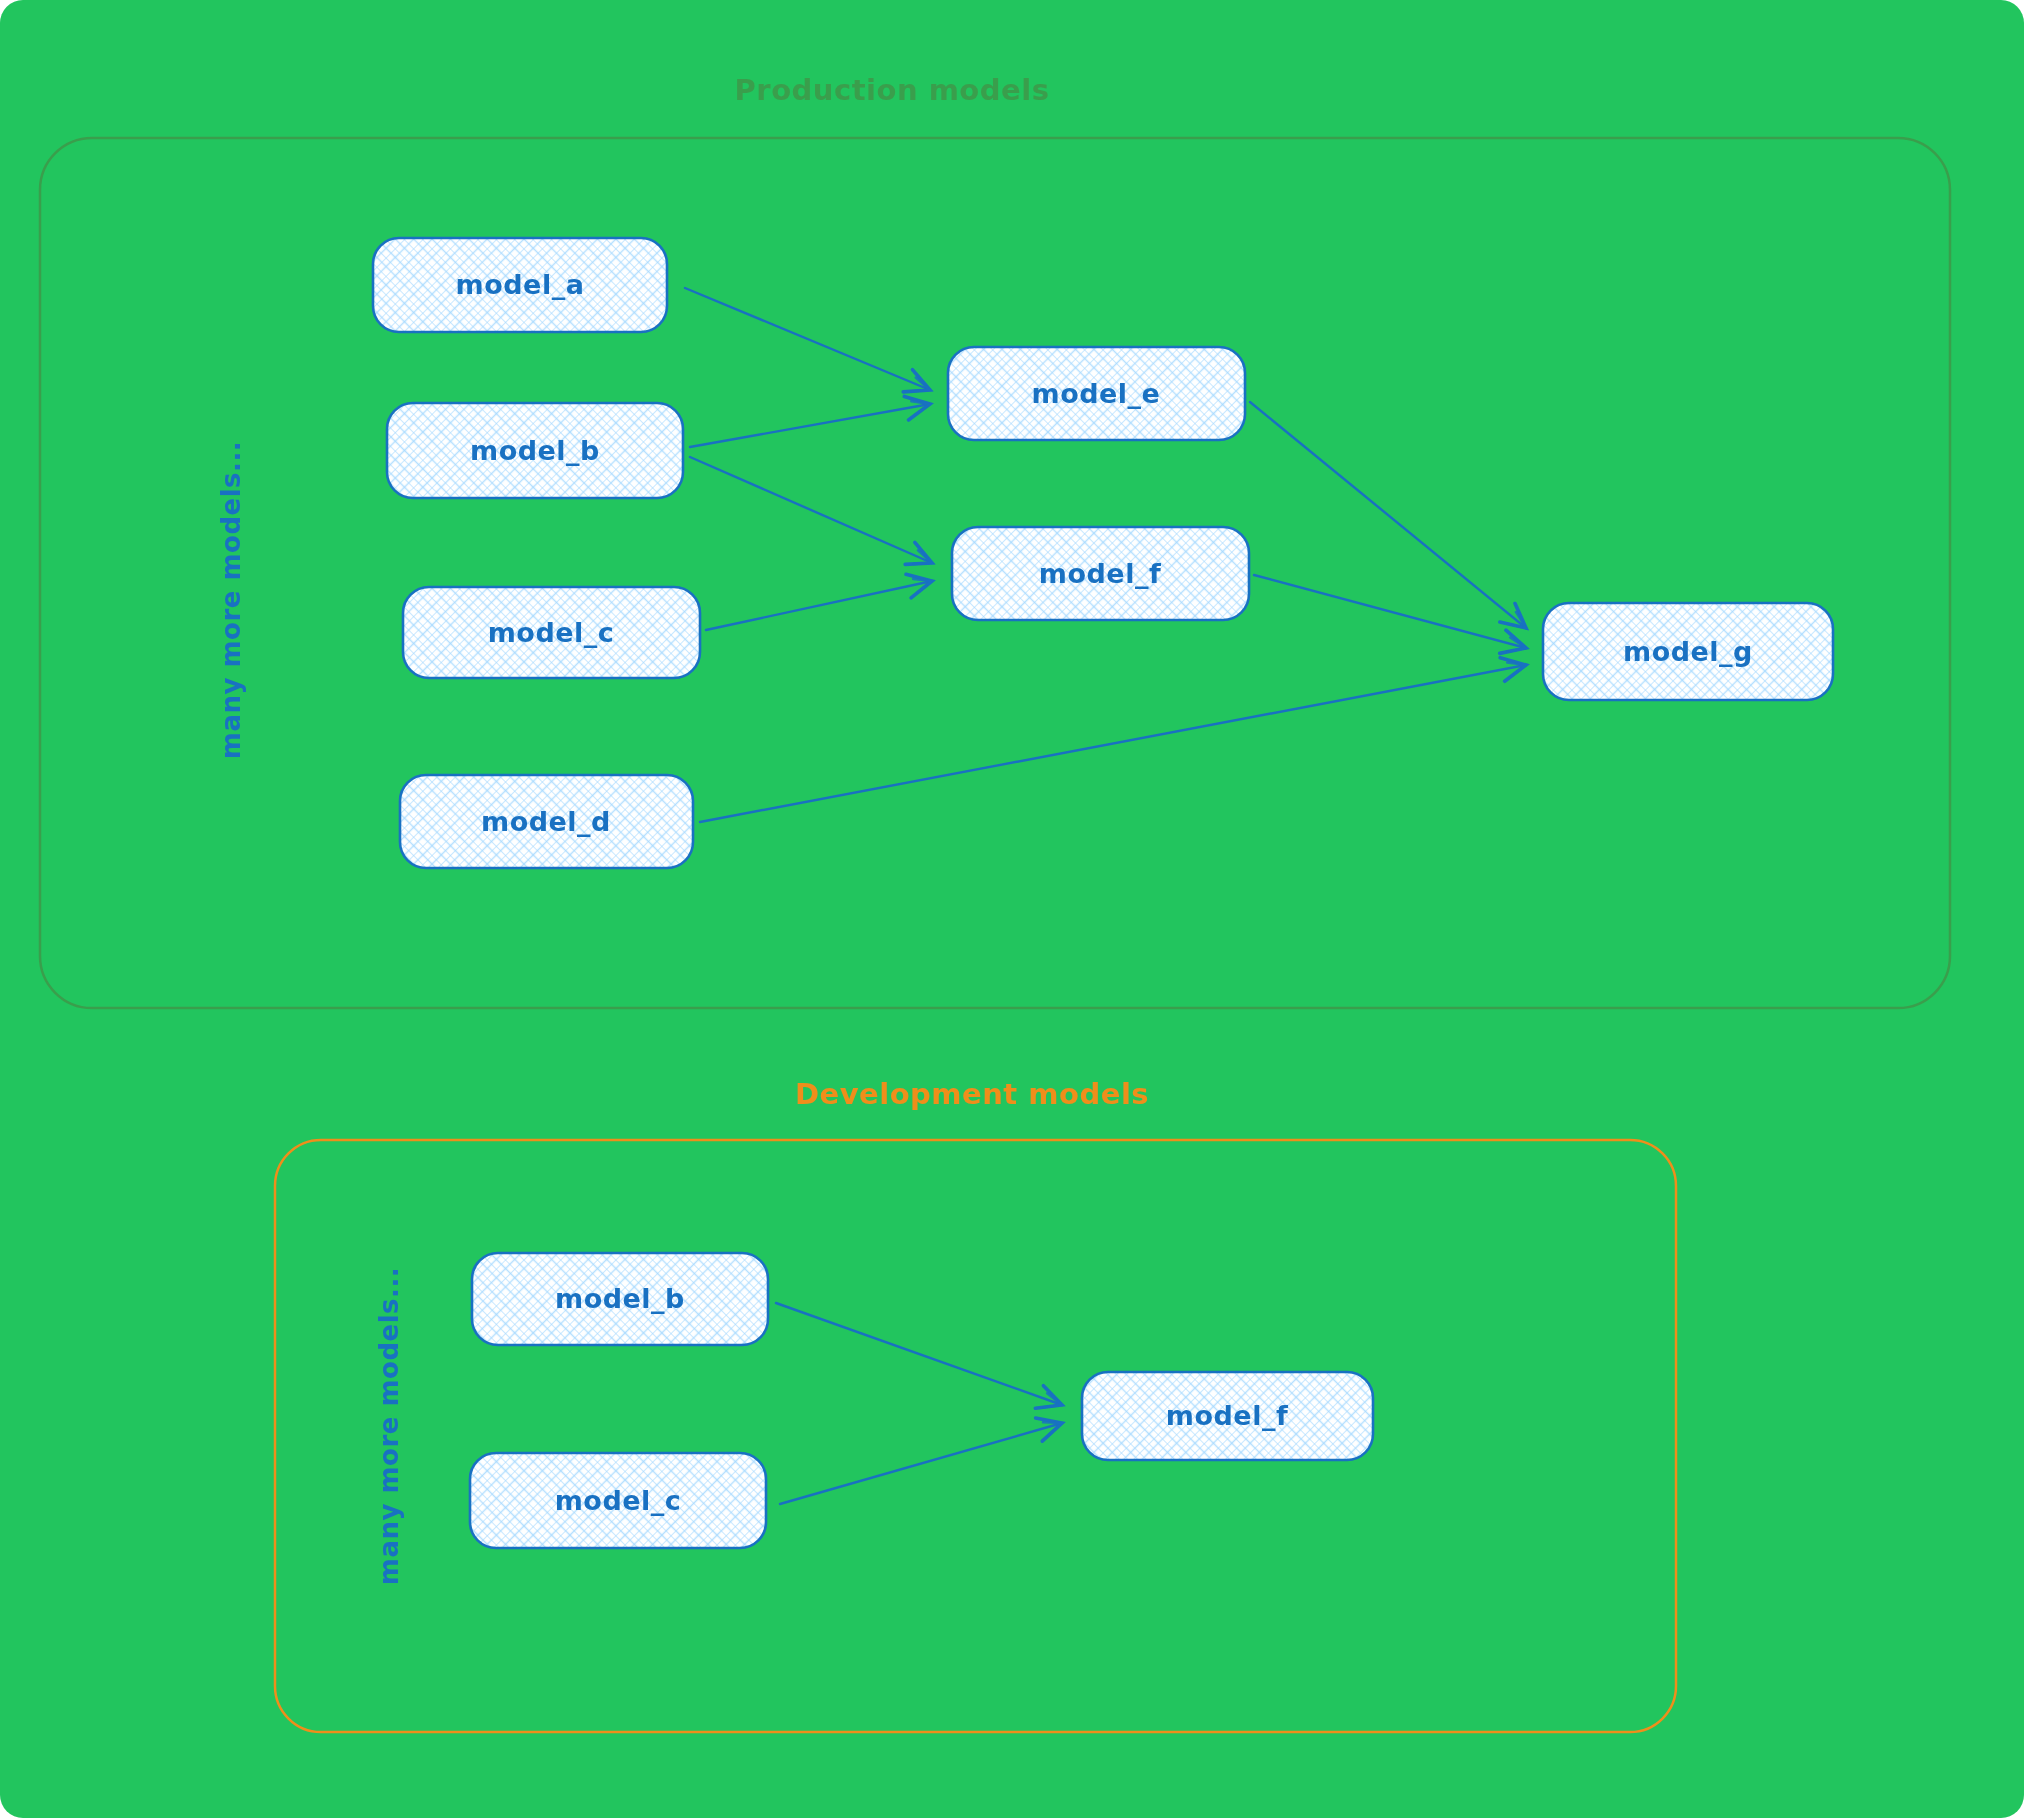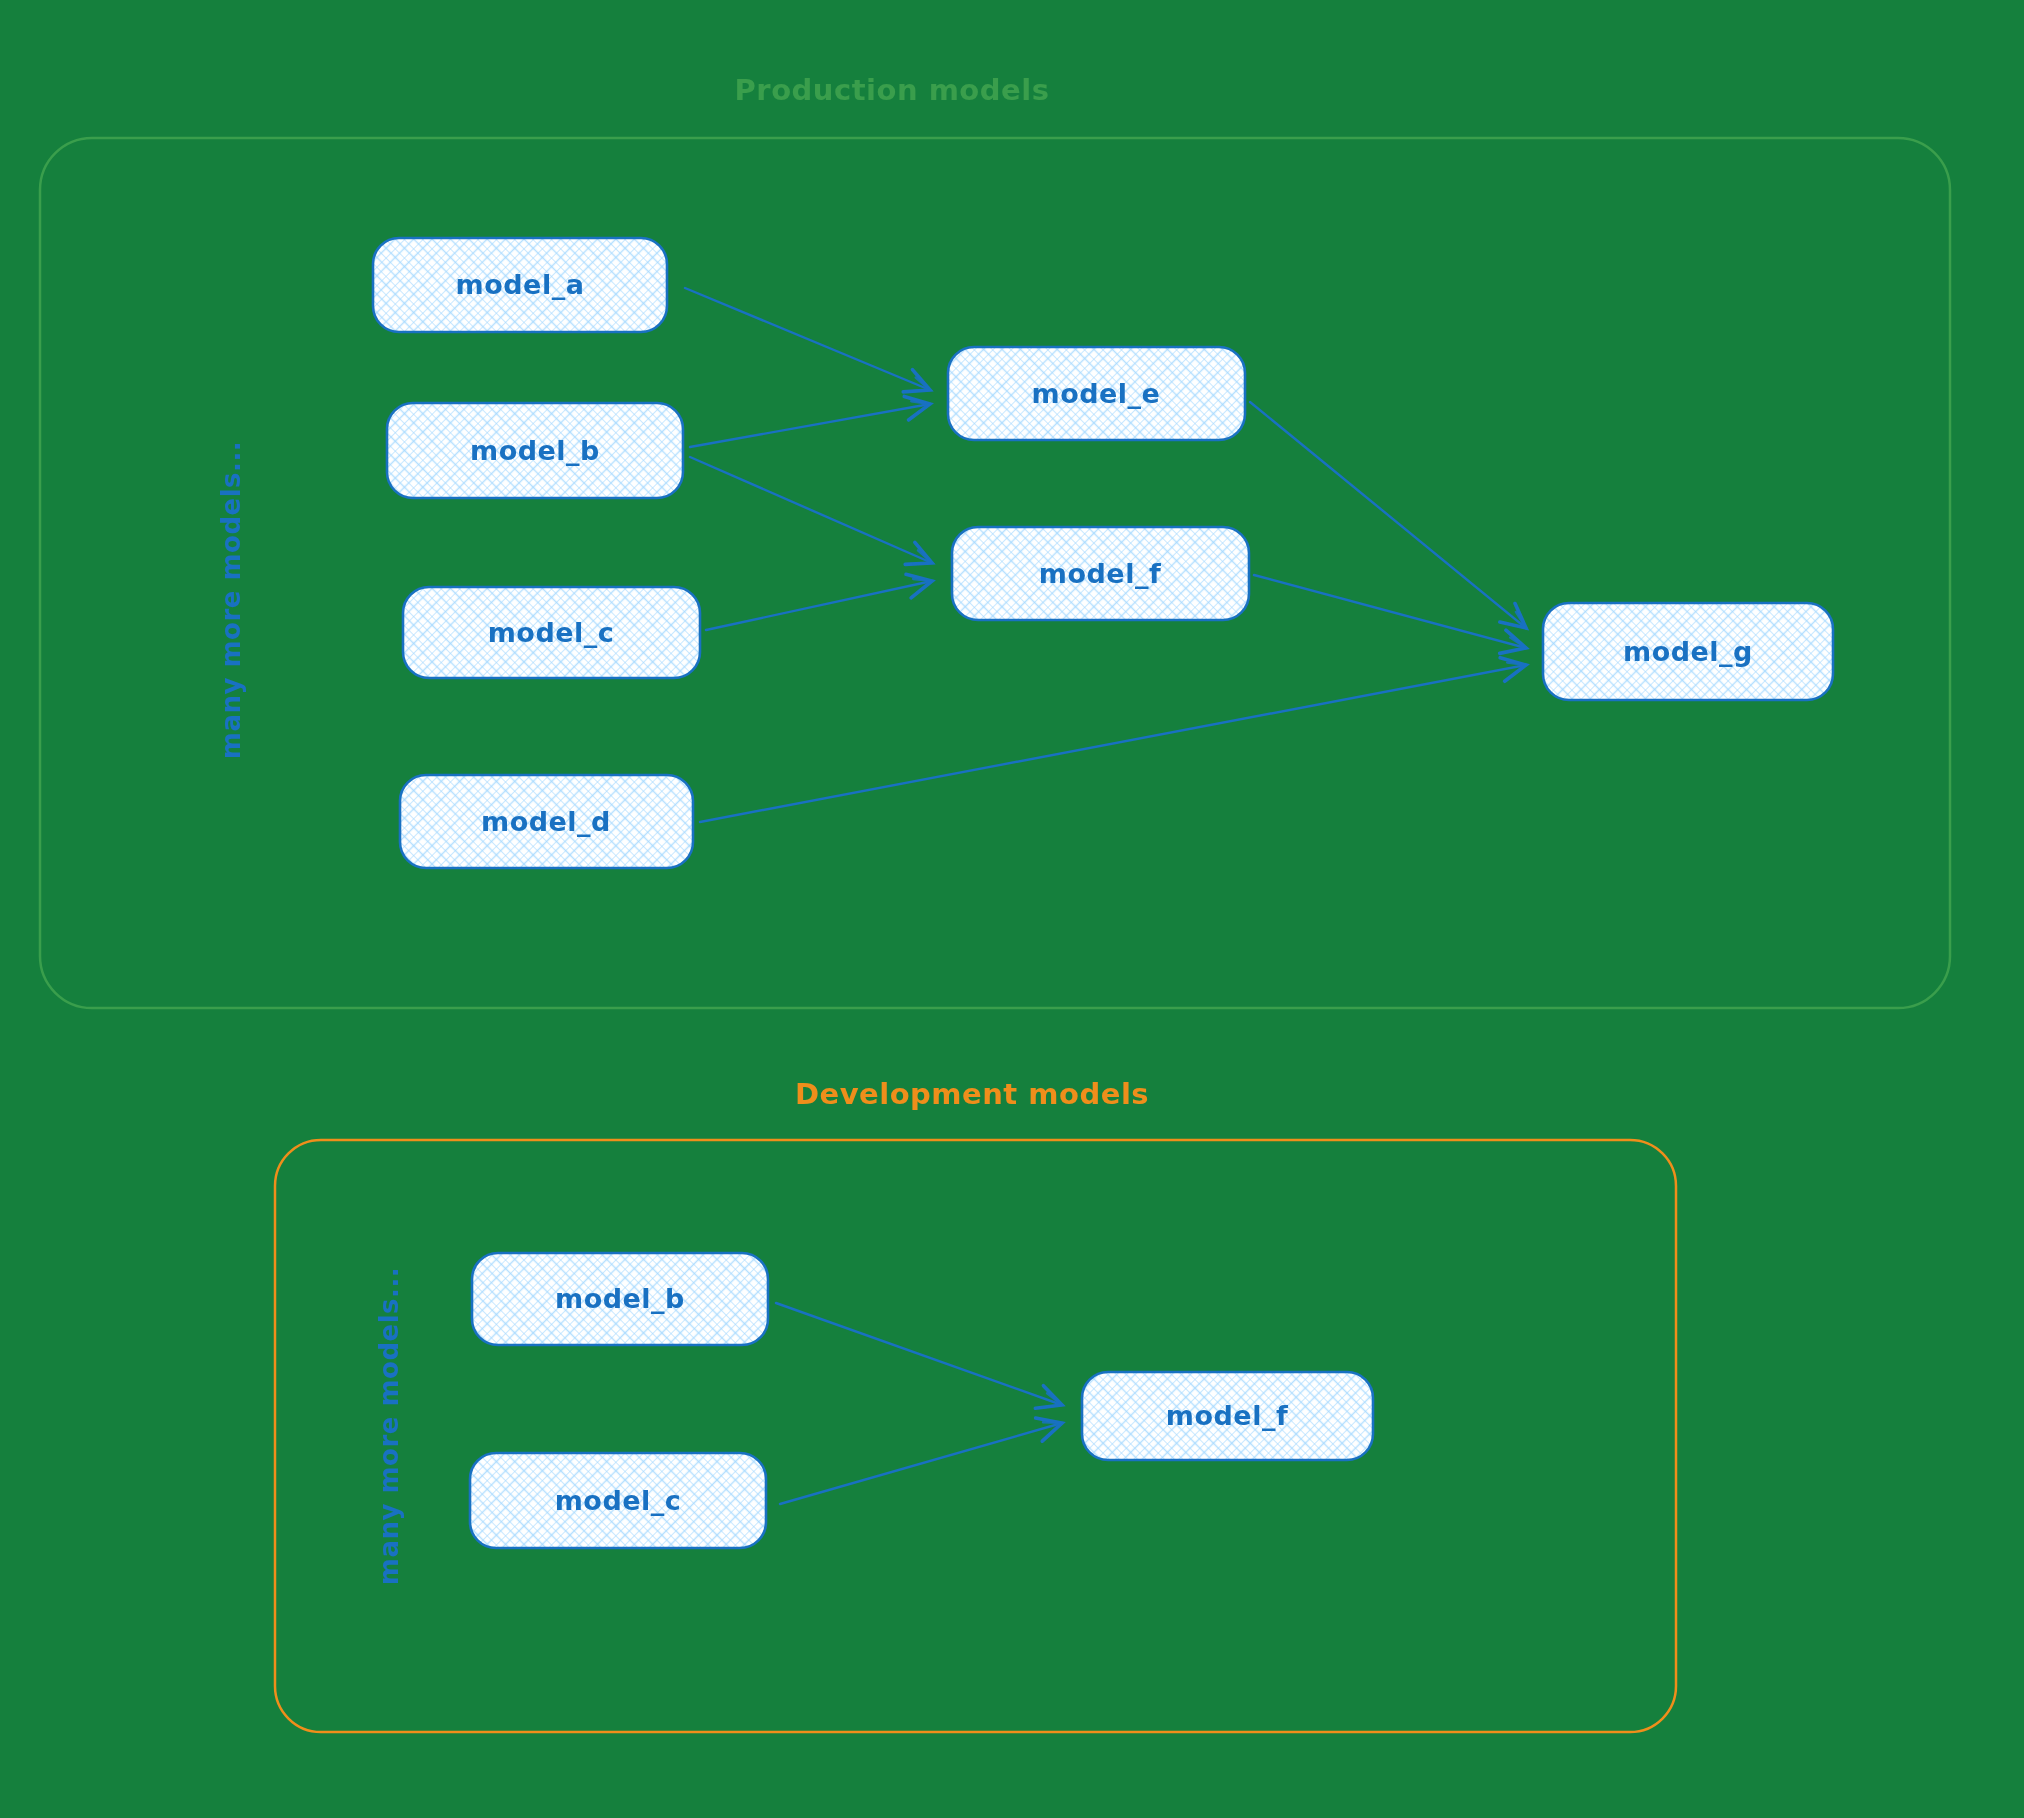--- a/index.html
+++ b/index.html
@@ -4,22 +4,23 @@
 <style>
   html, body {
     margin: 0;
     padding: 0;
     background: #ffffff;
   }
   .canvas {
     position: relative;
     width: 2024px;
     height: 1818px;
-    background: #15803d;
+    background: #22c55e;
     font-family: "DejaVu Sans", sans-serif;
+    border-radius: 23px;
   }
   svg text {
     font-family: "DejaVu Sans", sans-serif;
     letter-spacing: 0.5px;
   }
   .section-title {
     font-size: 29px;
     font-weight: bold;
   }
   .node-label {

